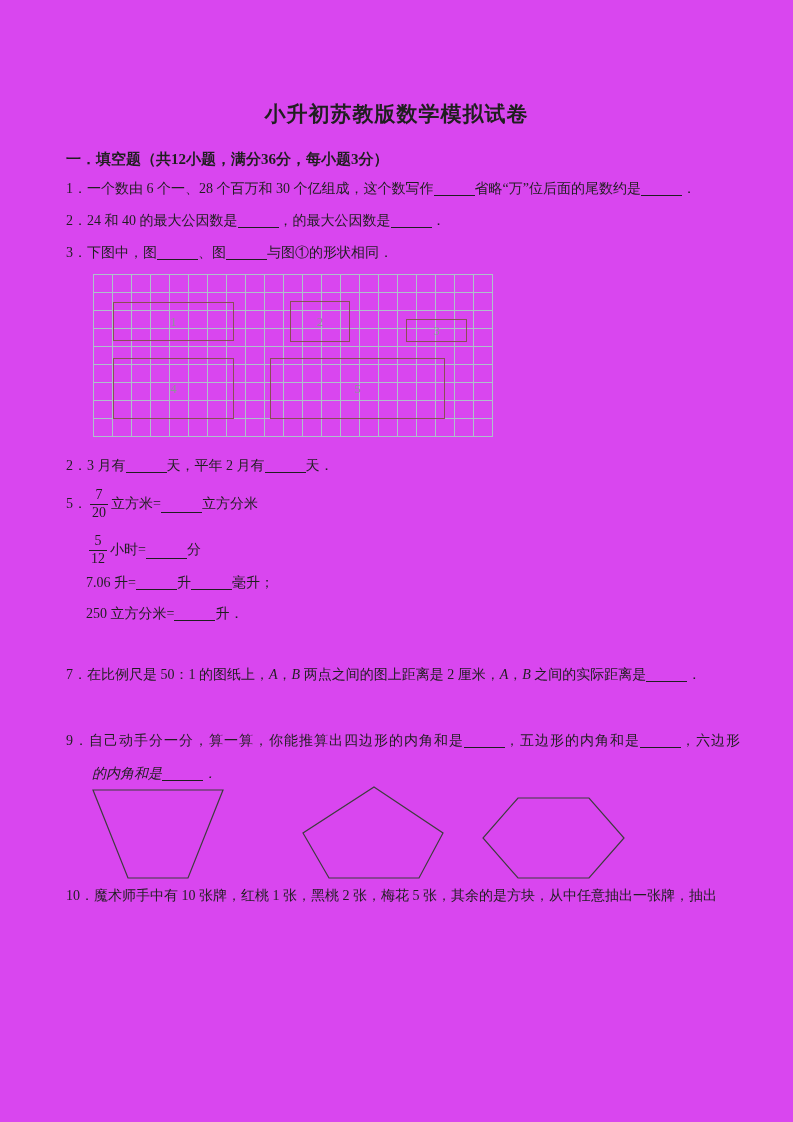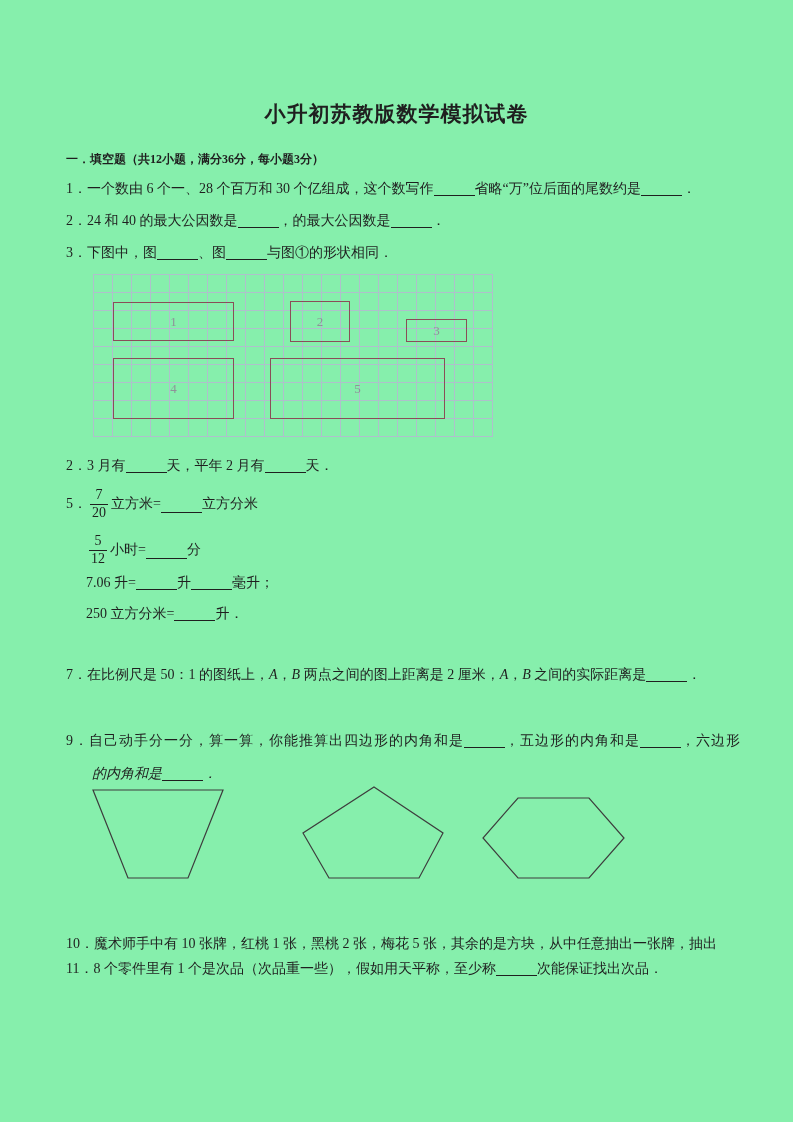--- a/index.html
+++ b/index.html
@@ -1,25 +1,25 @@
 <!DOCTYPE html>
 <html><head>
 <meta charset="utf-8">
 <style>
   html,body{margin:0;padding:0;background:#ffffff;}
   .page{
-    position:relative;width:793px;height:1122px;background:#86efac;overflow:hidden;
+    position:relative;width:793px;height:1122px;background:#d946ef;overflow:hidden;
     font-family:"Liberation Serif","DejaVu Serif",serif;color:#1f1f1f;font-size:14px;
   }
   .title{
     position:absolute;top:100px;left:0;width:793px;text-align:center;
     font-size:21px;font-weight:bold;letter-spacing:1px;
   }
   .line{position:absolute;left:66px;white-space:nowrap;line-height:20px;}
-  .bold{font-weight:bold;font-size:12px;}
+  .bold{font-weight:bold;font-size:15px;}
   .indent1{left:86px;}
   .indent2{left:92px;font-style:italic;}
   .blank{
     display:inline-block;width:41px;height:16px;vertical-align:-3px;
     border-bottom:1px solid #1f1f1f;
   }
   .blank.wide{width:105px;}
   .it{font-style:italic;}
   .ls1{letter-spacing:1px;}
   .q12{letter-spacing:10px;}
@@ -111,19 +111,18 @@
   <div class="line ls1" style="top:731px"><span>9．自己动手分一分，算一算，你能推算出四边形的内角和是</span><span class="blank"></span><span>，五边形的内角和是</span><span class="blank"></span><span>，六边形</span></div>
 
   <div class="line indent2" style="top:764px"><span>的内角和是</span><span class="blank"></span><span>．</span></div>
 
   <svg class="shapesfig" width="650" height="104" viewBox="0 0 650 104" fill="none" stroke="#3d3d3d" stroke-width="1.2">
     <polygon points="33,8 163,8 128,96 68,96"></polygon>
     <polygon points="314,5 383,51 359,96 269,96 243,51"></polygon>
     <polygon points="458,16 529,16 564,56 529,96 458,96 423,56"></polygon>
   </svg>
 
-  <div class="line" style="top:934px">10．魔术师手中有 10 张牌，红桃 1 张，黑桃 2 张，梅花 5 张，其余的是方块，从中任意抽出一张牌，抽出</div>
+  <div class="line" style="top:886px">10．魔术师手中有 10 张牌，红桃 1 张，黑桃 2 张，梅花 5 张，其余的是方块，从中任意抽出一张牌，抽出</div>
 
 
-  <div class="line" style="top:959px"><span>11．8 个零件里有 1 个是次品（次品重一些），假如用天平称，至少称</span><span class="blank"></span><span>次能保证找出次品．</span></div>
 
 
 </div>
 
 </body></html>

